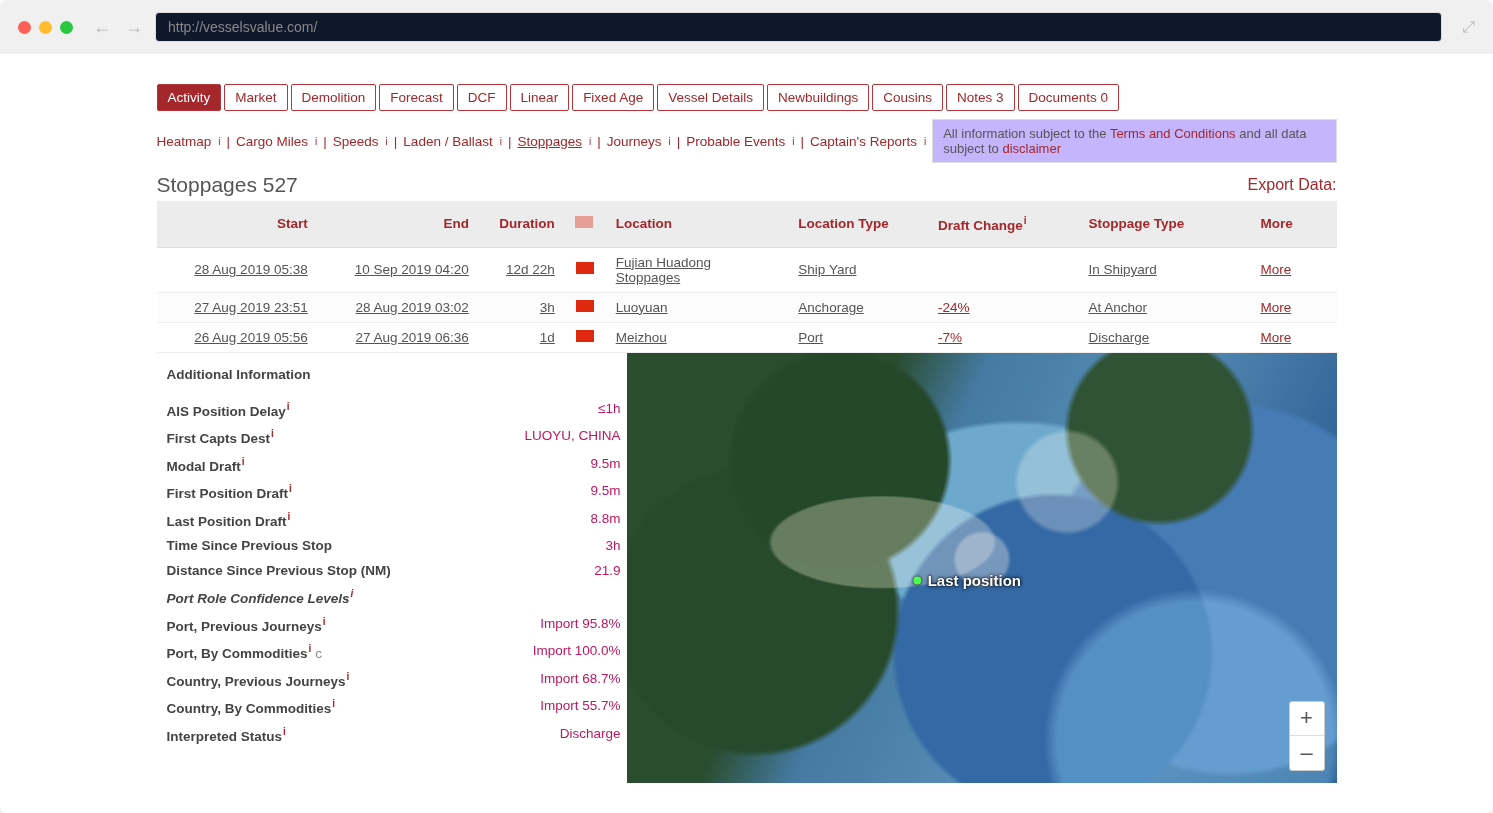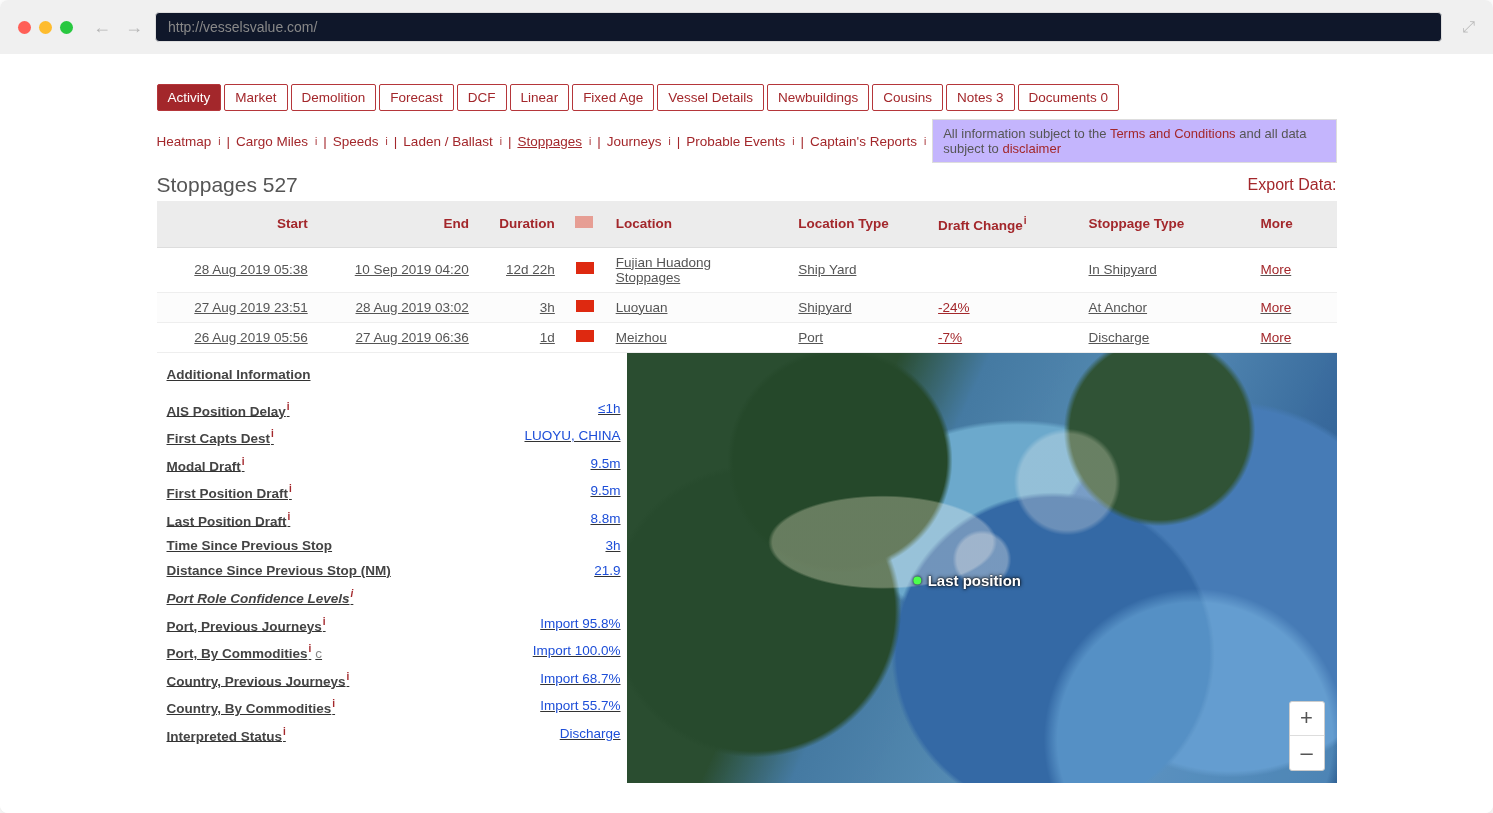--- a/index.html
+++ b/index.html
@@ -160,32 +160,31 @@
   .lower {
     display:flex;
     gap:0;
     margin-top:0;
     height: 430px;
   }
   .info-panel {
     width: 470px;
     padding: 10px 6px 0 10px;
     font-size:13.5px;
-    text-decoration:underline;
   }
   .info-title { font-weight:600; color:#444; margin-bottom:10px; padding:4px 0;}
   .info-row {
     display:flex;
     justify-content:space-between;
     padding:5px 0;
     color:#444;
   }
   .info-row .label { font-weight:600; }
   .info-row.italic .label { font-style:italic; }
-  .info-row .value { color:#1d4ed8; text-align:right; }
+  .info-row .value { color:#be185d; text-align:right; }
   
   .map-panel {
     flex:1;
     position:relative;
     overflow:hidden;
   }
   .sat-map {
     position:absolute; inset:0;
     background:
       radial-gradient(circle at 30% 25%, #2a4a2f 0%, #2a4a2f 18%, transparent 19%),
@@ -335,21 +334,21 @@
               <td class="col-draft"></td>
               <td class="col-stoptype">In Shipyard</td>
               <td class="col-more"><span class="more-link">More</span></td>
             </tr>
             <tr>
               <td class="col-start" style="text-align:right">27 Aug 2019 23:51</td>
               <td class="col-end" style="text-align:right">28 Aug 2019 03:02</td>
               <td class="col-dur" style="text-align:right">3h</td>
               <td class="col-flag"><span class="flag-cn"></span></td>
               <td class="col-loc">Luoyuan</td>
-              <td class="col-loctype">Shipyard</td>
+              <td class="col-loctype">Anchorage</td>
               <td class="col-draft">-24%</td>
               <td class="col-stoptype">At Anchor</td>
               <td class="col-more"><span class="more-link">More</span></td>
             </tr>
             <tr>
               <td class="col-start" style="text-align:right">26 Aug 2019 05:56</td>
               <td class="col-end" style="text-align:right">27 Aug 2019 06:36</td>
               <td class="col-dur" style="text-align:right">1d</td>
               <td class="col-flag"><span class="flag-cn"></span></td>
               <td class="col-loc">Meizhou</td>

